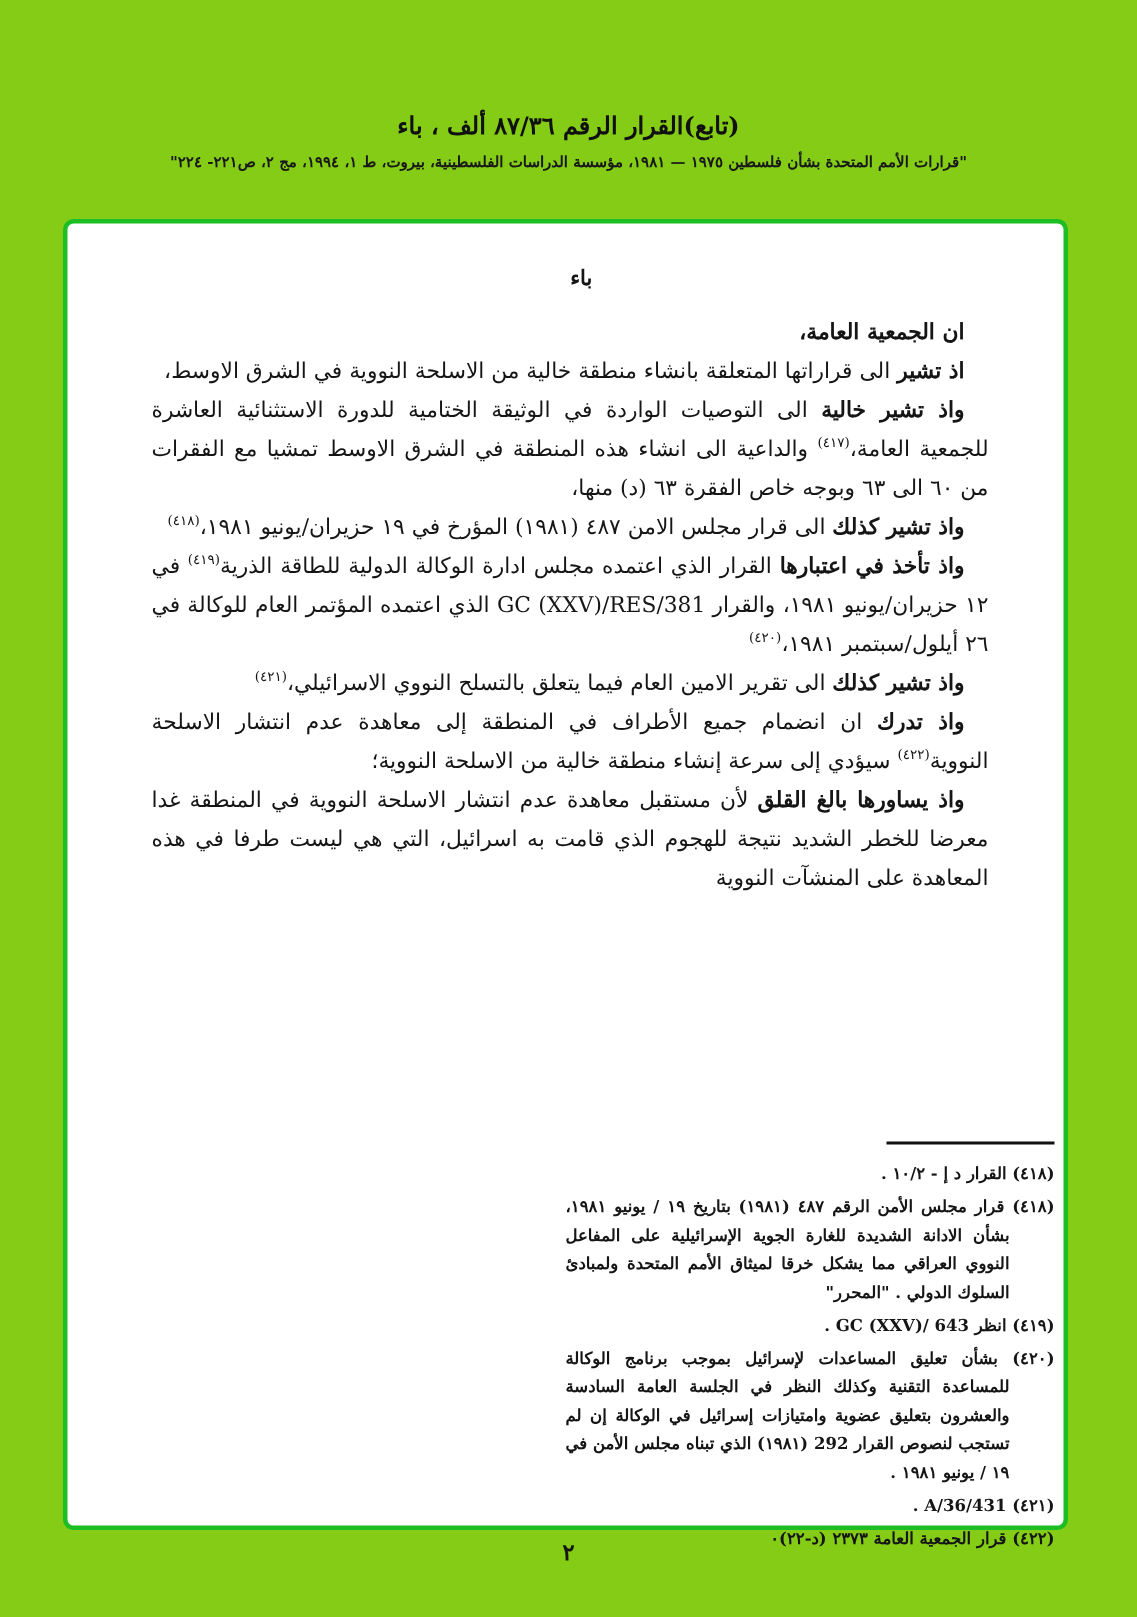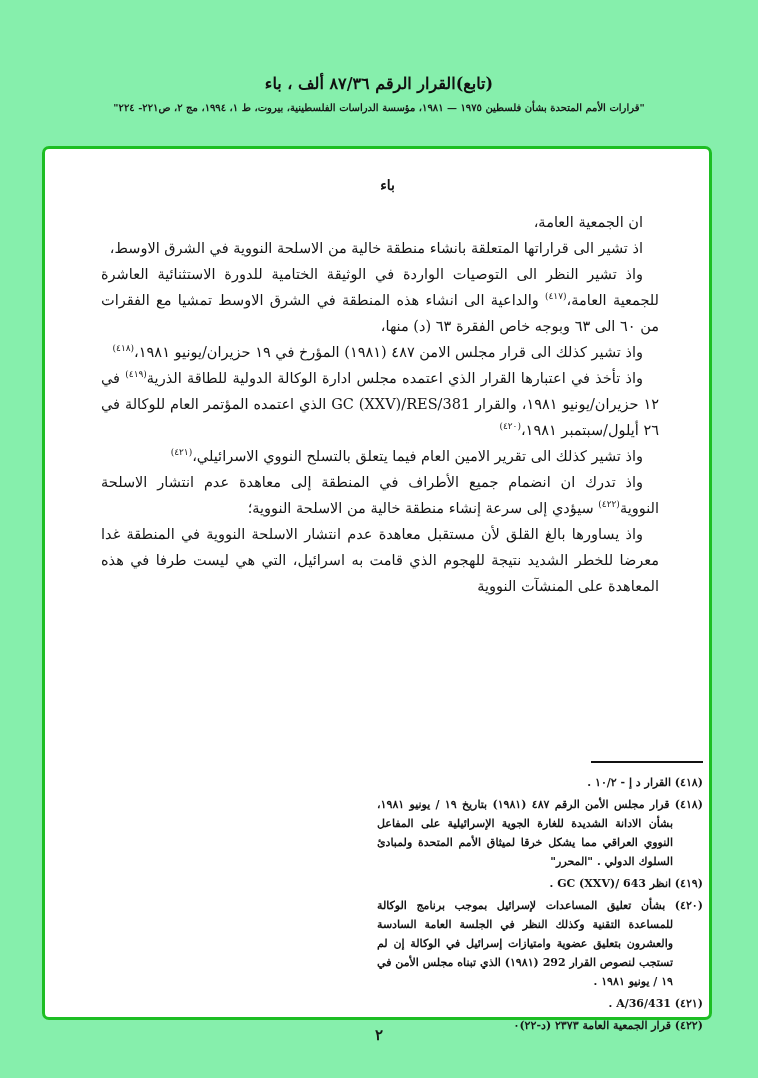--- a/index.html
+++ b/index.html
@@ -7,21 +7,21 @@
     width: 758px; height: 1078px;
     background: #ffffff;
     overflow: hidden;
     font-family: "DejaVu Serif", "Liberation Serif", serif;
   }
   .page {
     position: relative;
     width: 758px; height: 1078px;
     direction: rtl;
     color: #151515;
-    background: #86efac;
+    background: #84cc16;
   }
   .header {
     position: absolute; top: 74px; right: 0; left: 0;
     text-align: center;
   }
   .doc-title {
     font-size: 16px;
     font-weight: bold;
     color: #101010;
   }
@@ -53,21 +53,21 @@
     max-height: 548px;
     overflow: hidden;
   }
   .para {
     margin: 0;
     font-size: 14.5px;
     line-height: 26px;
     text-align: justify;
     text-indent: 16px;
   }
-  .para .lead { font-weight: normal; }
+  .para .lead { font-weight: bold; }
   sup.ref { font-size: 9px; line-height: 0; }
   .footnotes {
     position: absolute;
     top: 612px; right: 6px;
     width: 326px;
   }
   .fn-rule {
     width: 112px;
     height: 0;
     border: 0;
@@ -101,21 +101,21 @@
   </div>
 
   <div class="frame">
     <div class="section-heading">باء</div>
 
     <div class="paragraphs" id="para-list">
   <p class="para"><span class="lead">ان الجمعية العامة،</span><span class="rest"></span></p>
 
   <p class="para"><span class="lead">اذ تشير</span><span class="rest"> الى قراراتها المتعلقة بانشاء منطقة خالية من الاسلحة النووية في الشرق الاوسط،</span></p>
 
-  <p class="para"><span class="lead">واذ تشير النظر</span><span class="rest"> الى التوصيات الواردة في الوثيقة الختامية للدورة الاستثنائية العاشرة للجمعية العامة،<sup class="ref">(٤١٧)</sup> والداعية الى انشاء هذه المنطقة في الشرق الاوسط تمشيا مع الفقرات من ٦٠ الى ٦٣ وبوجه خاص الفقرة ٦٣ (د) منها،</span></p>
+  <p class="para"><span class="lead">واذ تشير خالية</span><span class="rest"> الى التوصيات الواردة في الوثيقة الختامية للدورة الاستثنائية العاشرة للجمعية العامة،<sup class="ref">(٤١٧)</sup> والداعية الى انشاء هذه المنطقة في الشرق الاوسط تمشيا مع الفقرات من ٦٠ الى ٦٣ وبوجه خاص الفقرة ٦٣ (د) منها،</span></p>
 
   <p class="para"><span class="lead">واذ تشير كذلك</span><span class="rest"> الى قرار مجلس الامن ٤٨٧ (١٩٨١) المؤرخ في ١٩ حزيران/يونيو ١٩٨١،<sup class="ref">(٤١٨)</sup></span></p>
 
   <p class="para"><span class="lead">واذ تأخذ في اعتبارها</span><span class="rest"> القرار الذي اعتمده مجلس ادارة الوكالة الدولية للطاقة الذرية<sup class="ref">(٤١٩)</sup> في ١٢ حزيران/يونيو ١٩٨١، والقرار GC (XXV)/RES/381 الذي اعتمده المؤتمر العام للوكالة في ٢٦ أيلول/سبتمبر ١٩٨١،<sup class="ref">(٤٢٠)</sup></span></p>
 
   <p class="para"><span class="lead">واذ تشير كذلك</span><span class="rest"> الى تقرير الامين العام فيما يتعلق بالتسلح النووي الاسرائيلي،<sup class="ref">(٤٢١)</sup></span></p>
 
   <p class="para"><span class="lead">واذ تدرك</span><span class="rest"> ان انضمام جميع الأطراف في المنطقة إلى معاهدة عدم انتشار الاسلحة النووية<sup class="ref">(٤٢٢)</sup> سيؤدي إلى سرعة إنشاء منطقة خالية من الاسلحة النووية؛</span></p>
 
   <p class="para"><span class="lead">واذ يساورها بالغ القلق</span><span class="rest"> لأن مستقبل معاهدة عدم انتشار الاسلحة النووية في المنطقة غدا معرضا للخطر الشديد نتيجة للهجوم الذي قامت به اسرائيل، التي هي ليست طرفا في هذه المعاهدة على المنشآت النووية</span></p>

